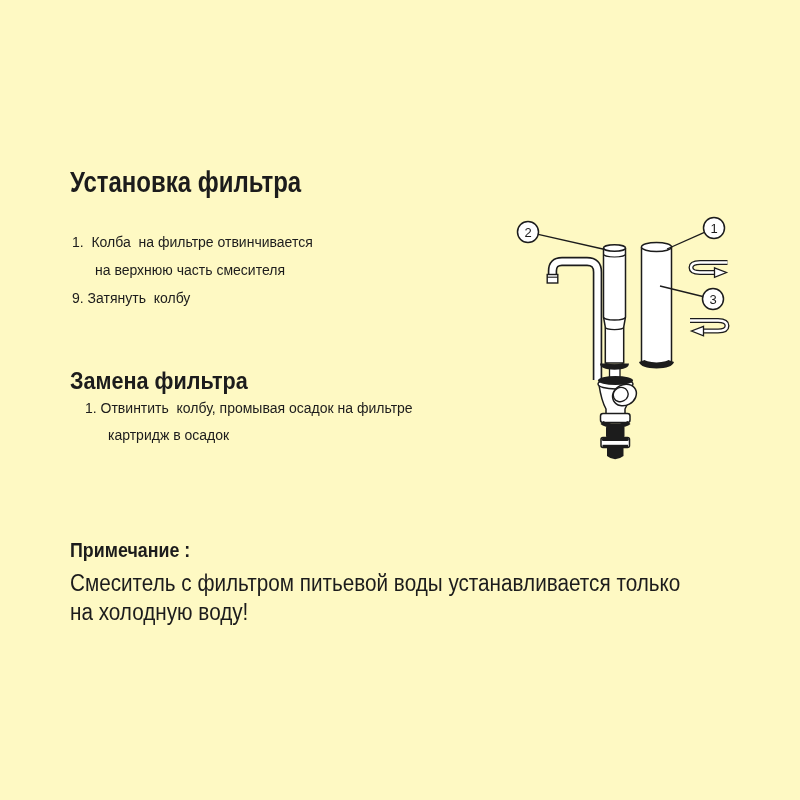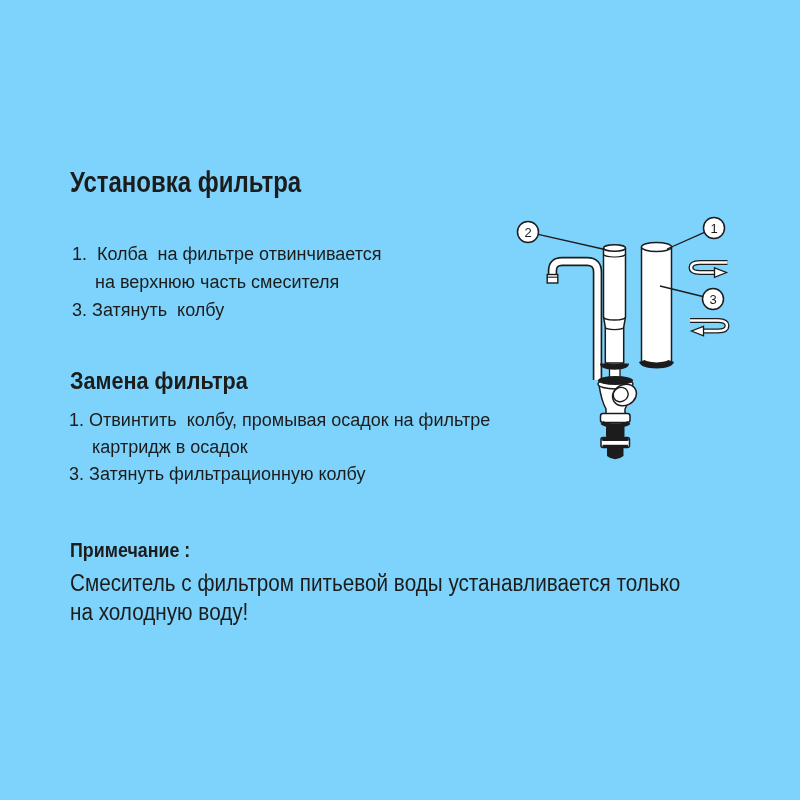--- a/index.html
+++ b/index.html
@@ -4,39 +4,39 @@
 <style>
   html, body { margin: 0; padding: 0; }
   body {
     width: 800px; height: 800px;
     background: #ffffff;
     font-family: "Liberation Sans", sans-serif;
     color: #1c1c1c;
     position: relative;
     overflow: hidden;
   }
-  .page { position: absolute; inset: 0; background: #7dd3fc; }
+  .page { position: absolute; inset: 0; background: #fef9c3; }
 
   .h1 {
     position: absolute; left: 70px; top: 165px;
     font-size: 30px; font-weight: 700; letter-spacing: 0;
     transform: scaleX(0.80); transform-origin: left top;
     white-space: pre;
   }
   .h2 {
     position: absolute; left: 70px; top: 367px;
     font-size: 24px; font-weight: 700;
     transform: scaleX(0.90); transform-origin: left top;
     white-space: pre;
   }
-  .list { position: absolute; font-size: 18px; margin-top: 12px; }
+  .list { position: absolute; font-size: 14px; }
   .list .row { white-space: pre; }
   .list1 { left: 72px; top: 228px; line-height: 28px; }
   .list1 .indent { padding-left: 23px; }
-  .list2 { left: 69px; top: 395px; line-height: 27px; }
+  .list2 { left: 85px; top: 395px; line-height: 27px; }
   .list2 .indent { padding-left: 23px; }
 
   .note-title {
     position: absolute; left: 70px; top: 538px;
     font-size: 21px; font-weight: 700;
     transform: scaleX(0.85); transform-origin: left top;
     white-space: pre;
   }
   .note-body {
     position: absolute; left: 70px; top: 569px;
@@ -58,29 +58,28 @@
 </head>
 <body>
 
 <div class="page">
 
   <div class="h1">Установка фильтра</div>
 
   <div class="list list1">
     <div class="row">1.  Колба  на фильтре отвинчивается</div>
     <div class="row indent">на верхнюю часть смесителя</div>
-    <div class="row">3. Затянуть  колбу</div>
+    <div class="row">9. Затянуть  колбу</div>
   </div>
 
   <div class="h2">Замена фильтра</div>
 
   <div class="list list2">
     <div class="row">1. Отвинтить  колбу, промывая осадок на фильтре</div>
     <div class="row indent">картридж в осадок</div>
-    <div class="row">3. Затянуть фильтрационную колбу</div>
   </div>
 
   <div class="note-title">Примечание :</div>
   <div class="note-body">
     <div class="row">Смеситель с фильтром питьевой воды устанавливается только</div>
     <div class="row">на холодную воду!</div>
   </div>
 
   <svg class="diagram" viewBox="0 0 245 252">
     <g fill="none" stroke="#1c1c1c" stroke-width="1.5">

